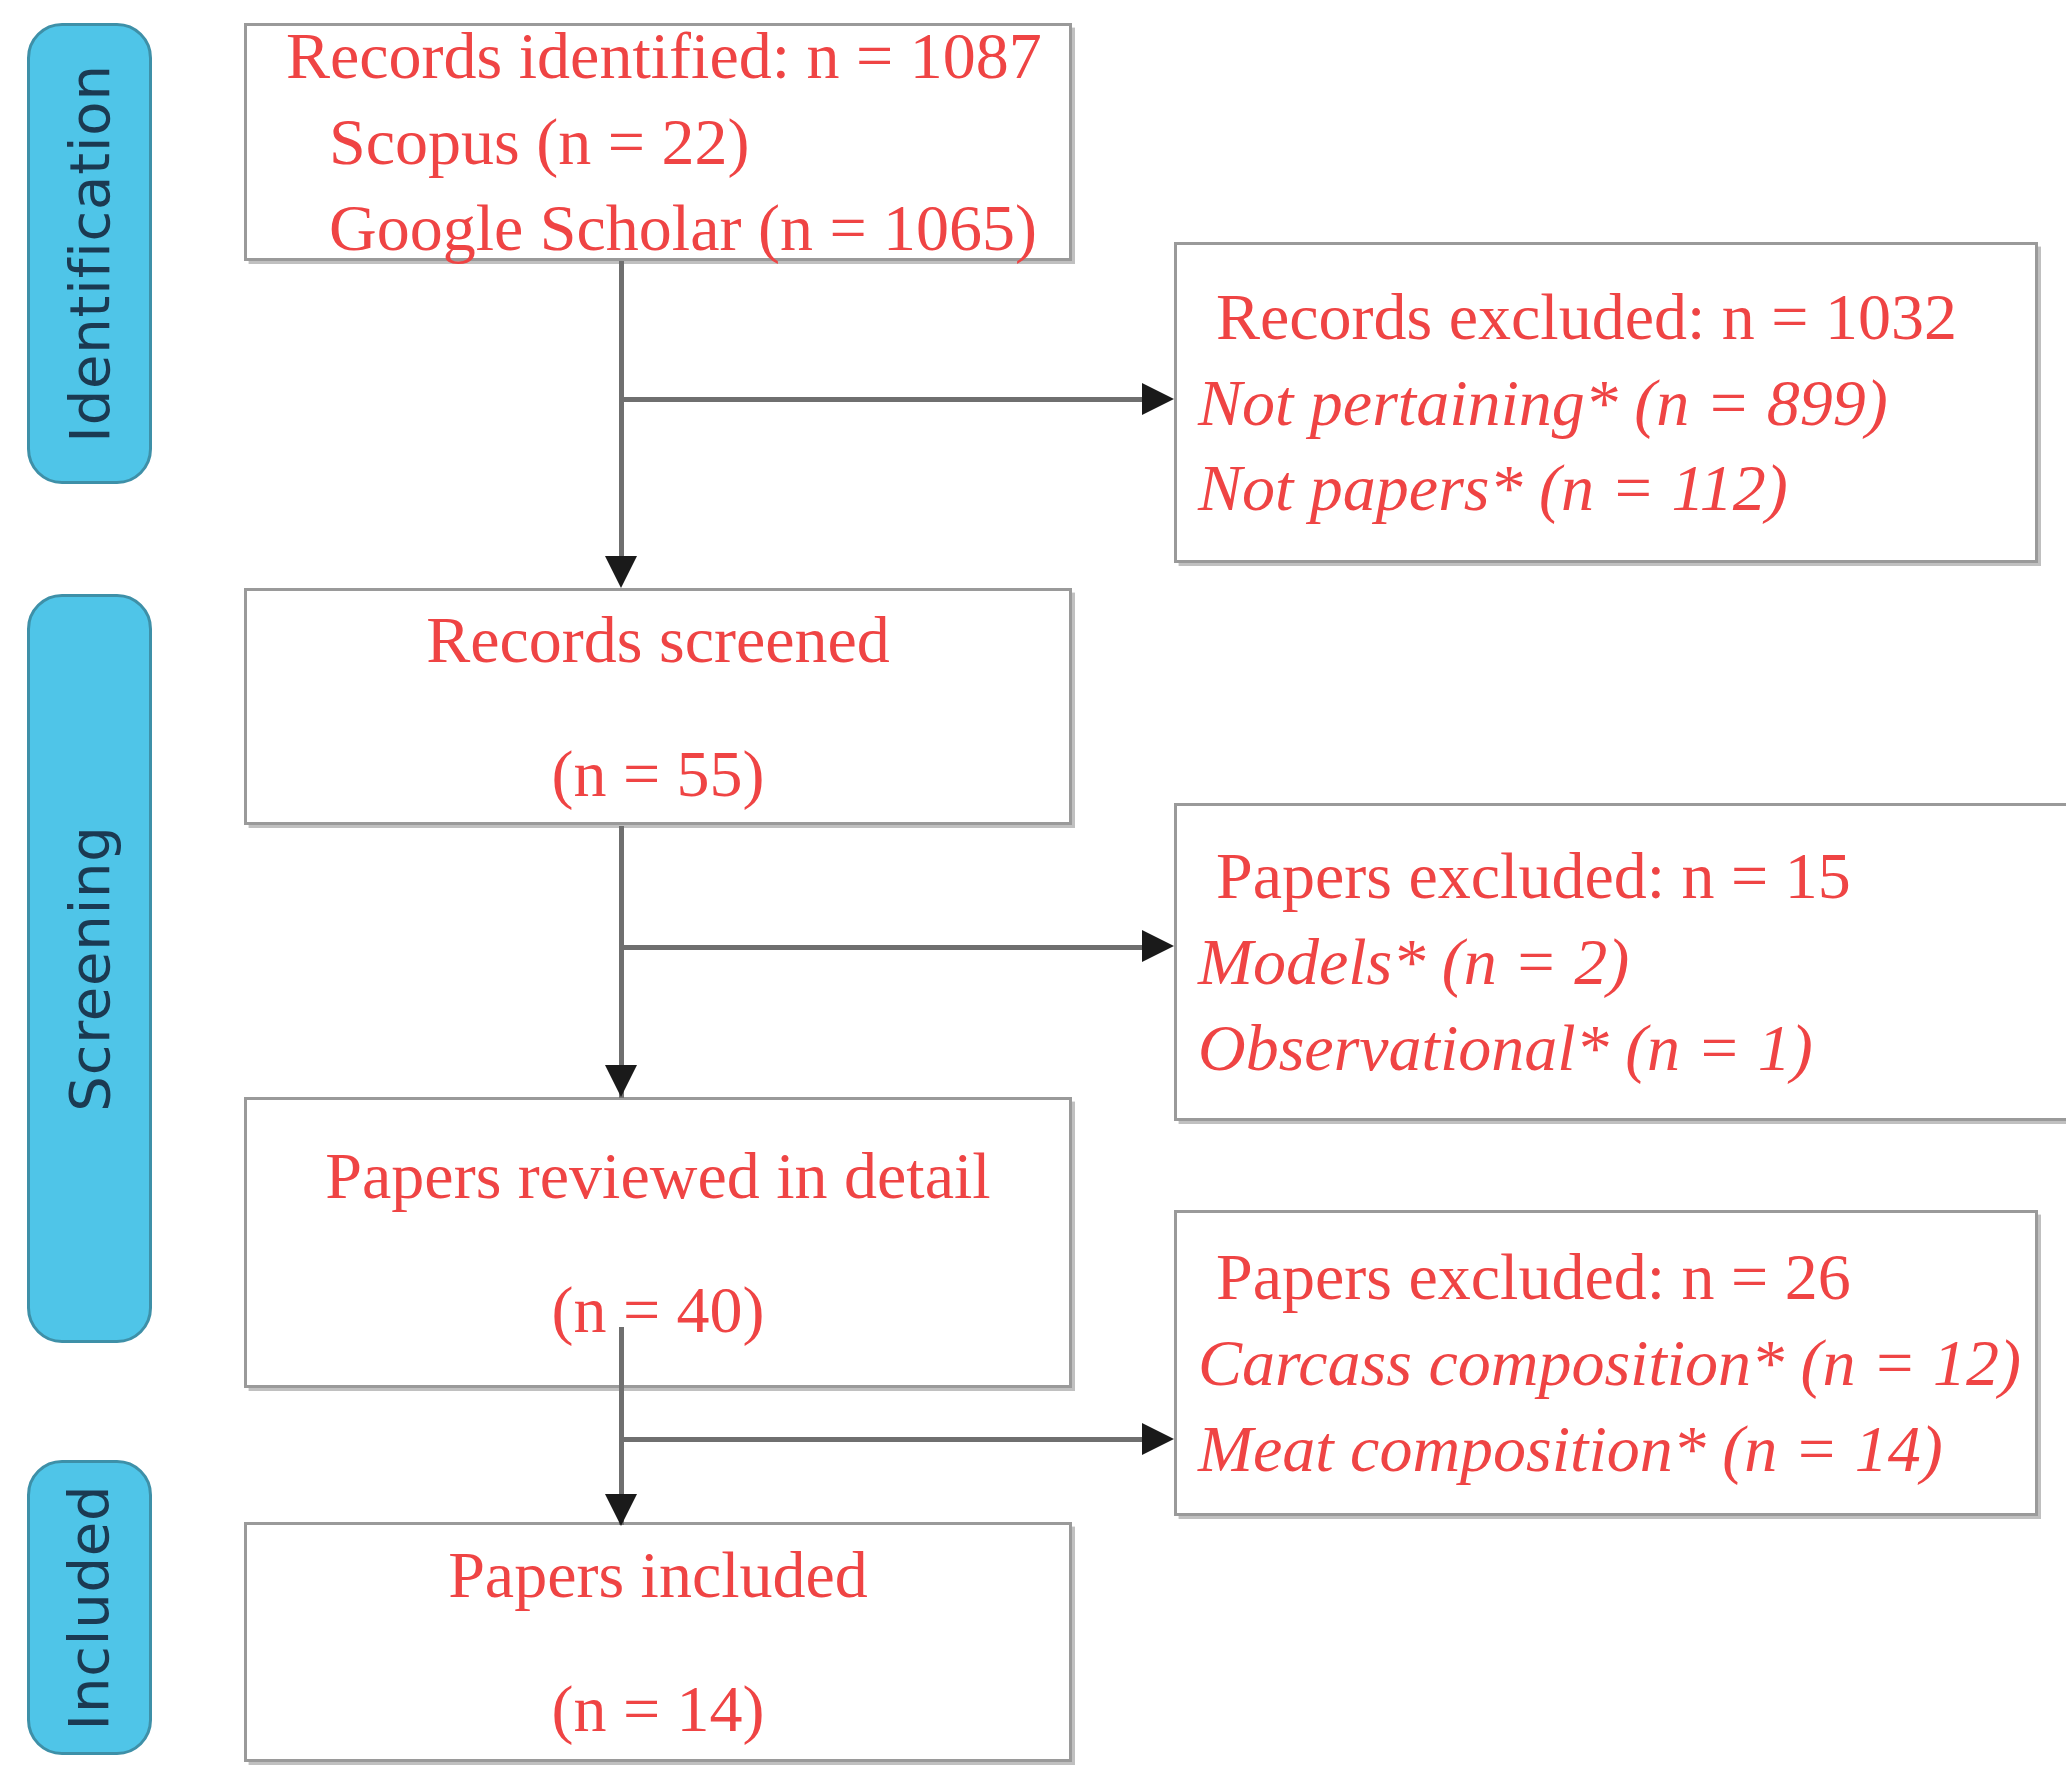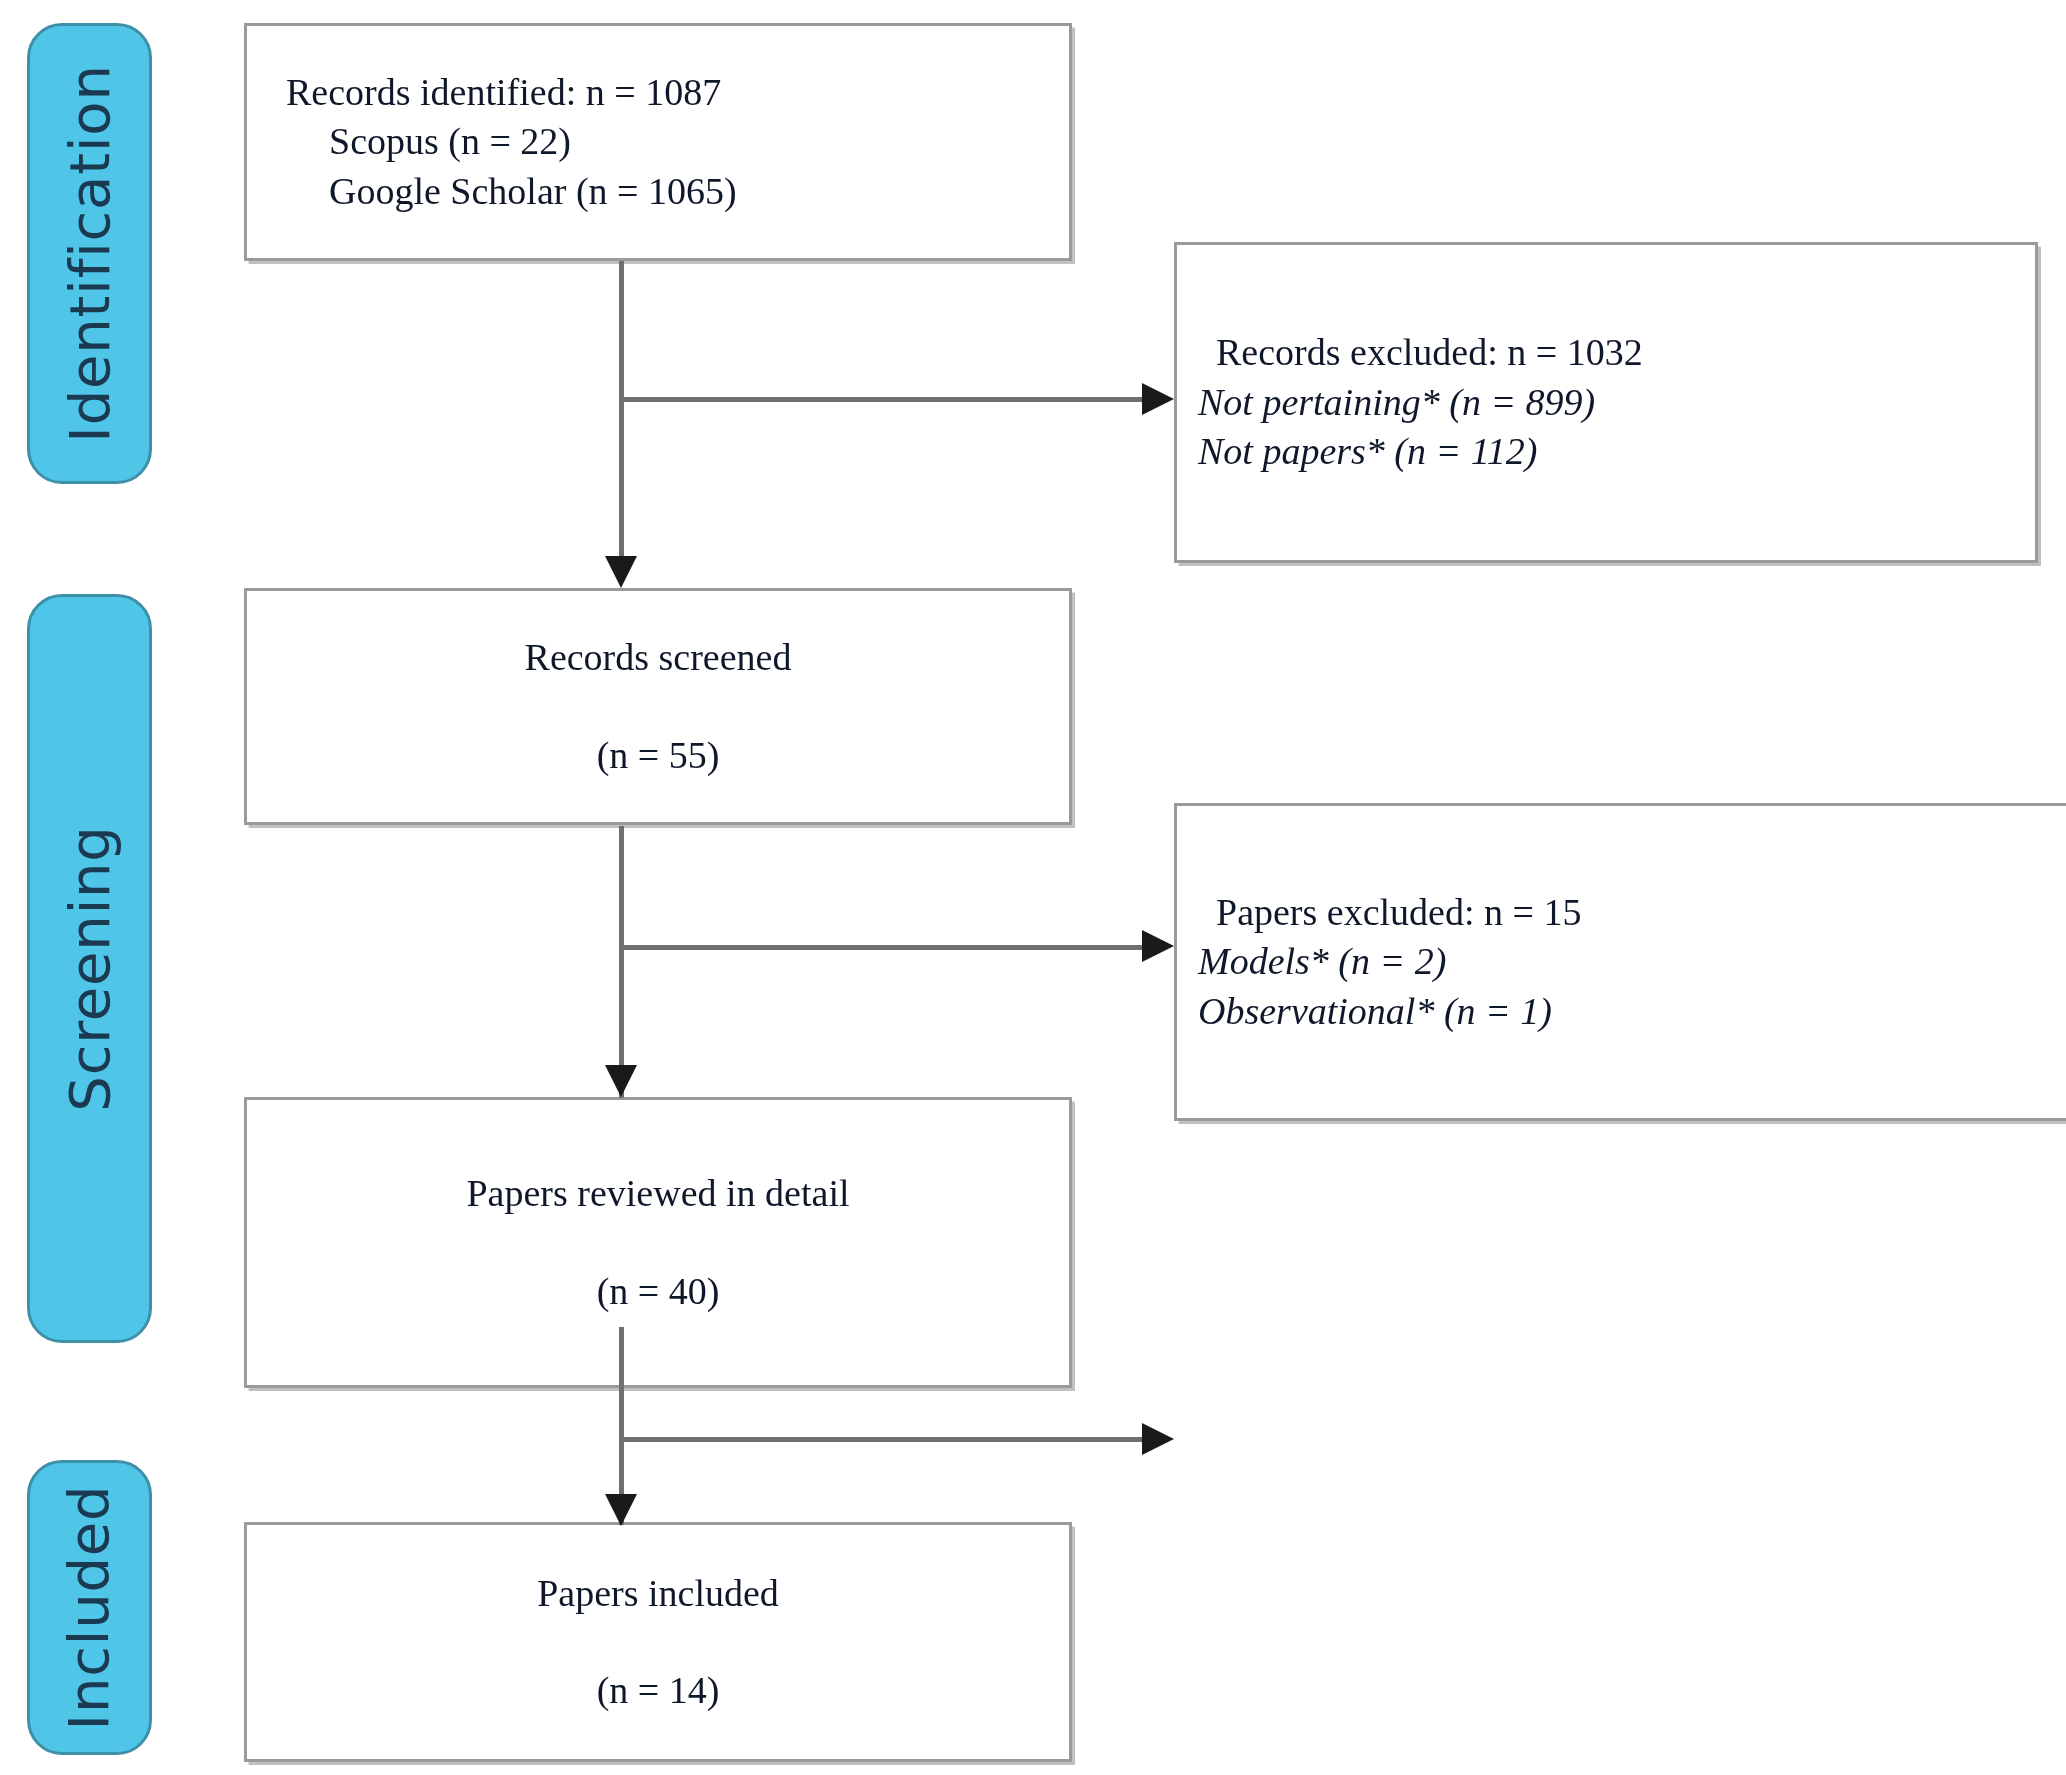--- a/index.html
+++ b/index.html
@@ -38,23 +38,23 @@
     border:3px solid #9a9a9a;
     box-sizing:border-box;
     display:flex;
     flex-direction:column;
     justify-content:center;
     box-shadow:3.8px 3.8px 0 -0.8px rgba(140,140,140,0.55);
   }
   .flow-box.center{align-items:center;gap:48px;}
   .flow-box.left{align-items:flex-start;}
   .flow-box .line{
-    font-size:38px;
+    font-size:66px;
     line-height:1.30;
-    color:#0f172a;
+    color:#ef4444;
     white-space:nowrap;
   }
   .flow-box.left .line{padding-left:39px;}
   .flow-box .line.indent{padding-left:82px;}
   .flow-box .line.ital{font-style:italic;padding-left:21px;}
   
   .conn{position:absolute;background:#6f6f6f;}
   .vline{width:4.5px;}
   .hline{height:4.5px;}
   .arrow-down{
@@ -115,20 +115,25 @@
     <div class="line indent ital">Not pertaining* (n = 899)</div>
     <div class="line indent ital">Not papers* (n = 112)</div>
   </div>
 
   <div class="flow-box left" style="left:1174px; top:803px; width:952px; height:318px;">
     <div class="line">Papers excluded: n = 15</div>
     <div class="line indent ital">Models* (n = 2)</div>
     <div class="line indent ital">Observational* (n = 1)</div>
   </div>
 
+  <div class="flow-box left" style="left:1174px; top:1210px; width:864px; height:306px;">
+    <div class="line">Papers excluded: n = 26</div>
+    <div class="line indent ital">Carcass composition* (n = 12)</div>
+    <div class="line indent ital">Meat composition* (n = 14)</div>
+  </div>
 
   <div class="conn vline" style="left:619px; top:261px; width:4.5px; height:296px;"></div>
   <div class="arrow-down" style="left:605px; top:556px;"></div>
 
   <div class="conn hline" style="left:622px; top:397px; width:522px; height:4.5px;"></div>
   <div class="arrow-right" style="left:1142px; top:383px;"></div>
 
   <div class="conn vline" style="left:619px; top:826px; width:4.5px; height:272px;"></div>
   <div class="arrow-down" style="left:605px; top:1065px;"></div>
 

